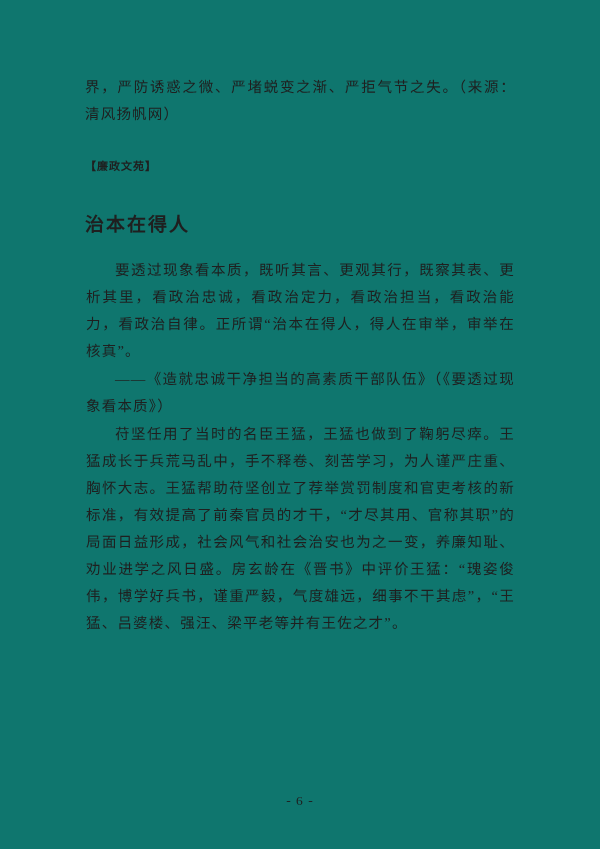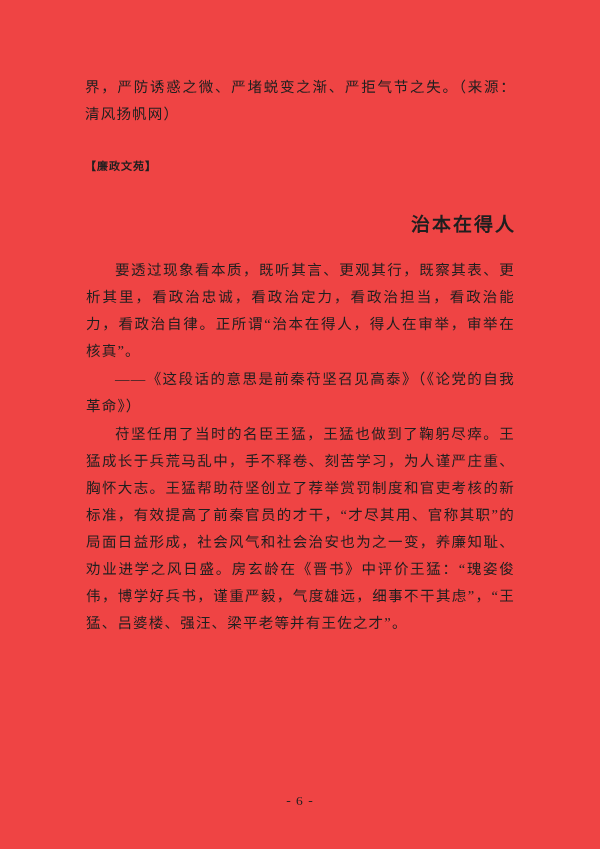--- a/index.html
+++ b/index.html
@@ -5,21 +5,21 @@
   html, body {
     margin: 0;
     padding: 0;
     background: #ffffff;
   }
   .page {
     position: relative;
     width: 600px;
     height: 849px;
     margin: 0 auto;
-    background: #ef4444;
+    background: #0f766e;
     overflow: hidden;
     font-family: "Liberation Serif", "DejaVu Serif", serif;
     color: #1f1f1f;
   }
   .content {
     padding: 74px 84px 0 85px;
   }
   .body-text {
     font-size: 14.5px;
     line-height: 27px;
@@ -35,21 +35,21 @@
     margin: 25px 0 0 0;
     font-weight: bold;
     font-size: 11px;
     letter-spacing: 1px;
     text-indent: 0;
   }
   h1.article-title {
     margin: 31px 0 19px 0;
     font-size: 19px;
     font-weight: bold;
-    text-align: right;
+    text-align: left;
     letter-spacing: 2px;
     line-height: 27px;
   }
   p.para {
     margin: 1px;
     text-indent: 2em;
   }
   .page-footer {
     position: absolute;
     left: 0;
@@ -66,19 +66,19 @@
 
 <div class="page">
   <div class="content body-text">
     <p class="continuation">界，严防诱惑之微、严堵蜕变之渐、严拒气节之失。（来源：清风扬帆网）</p>
 
     <p class="section-header">【廉政文苑】</p>
 
     <h1 class="article-title">治本在得人</h1>
 
     <p class="para">要透过现象看本质，既听其言、更观其行，既察其表、更析其里，看政治忠诚，看政治定力，看政治担当，看政治能力，看政治自律。正所谓“治本在得人，得人在审举，审举在核真”。</p>
-    <p class="para">——《这段话的意思是前秦苻坚召见高泰》（《论党的自我革命》）</p>
+    <p class="para">——《造就忠诚干净担当的高素质干部队伍》（《要透过现象看本质》）</p>
     <p class="para">苻坚任用了当时的名臣王猛，王猛也做到了鞠躬尽瘁。王猛成长于兵荒马乱中，手不释卷、刻苦学习，为人谨严庄重、胸怀大志。王猛帮助苻坚创立了荐举赏罚制度和官吏考核的新标准，有效提高了前秦官员的才干，“才尽其用、官称其职”的局面日益形成，社会风气和社会治安也为之一变，养廉知耻、劝业进学之风日盛。房玄龄在《晋书》中评价王猛：“瑰姿俊伟，博学好兵书，谨重严毅，气度雄远，细事不干其虑”，“王猛、吕婆楼、强汪、梁平老等并有王佐之才”。</p>
 
   </div>
 
   <div class="page-footer">- 6 -</div>
 </div>
 
 </body></html>

